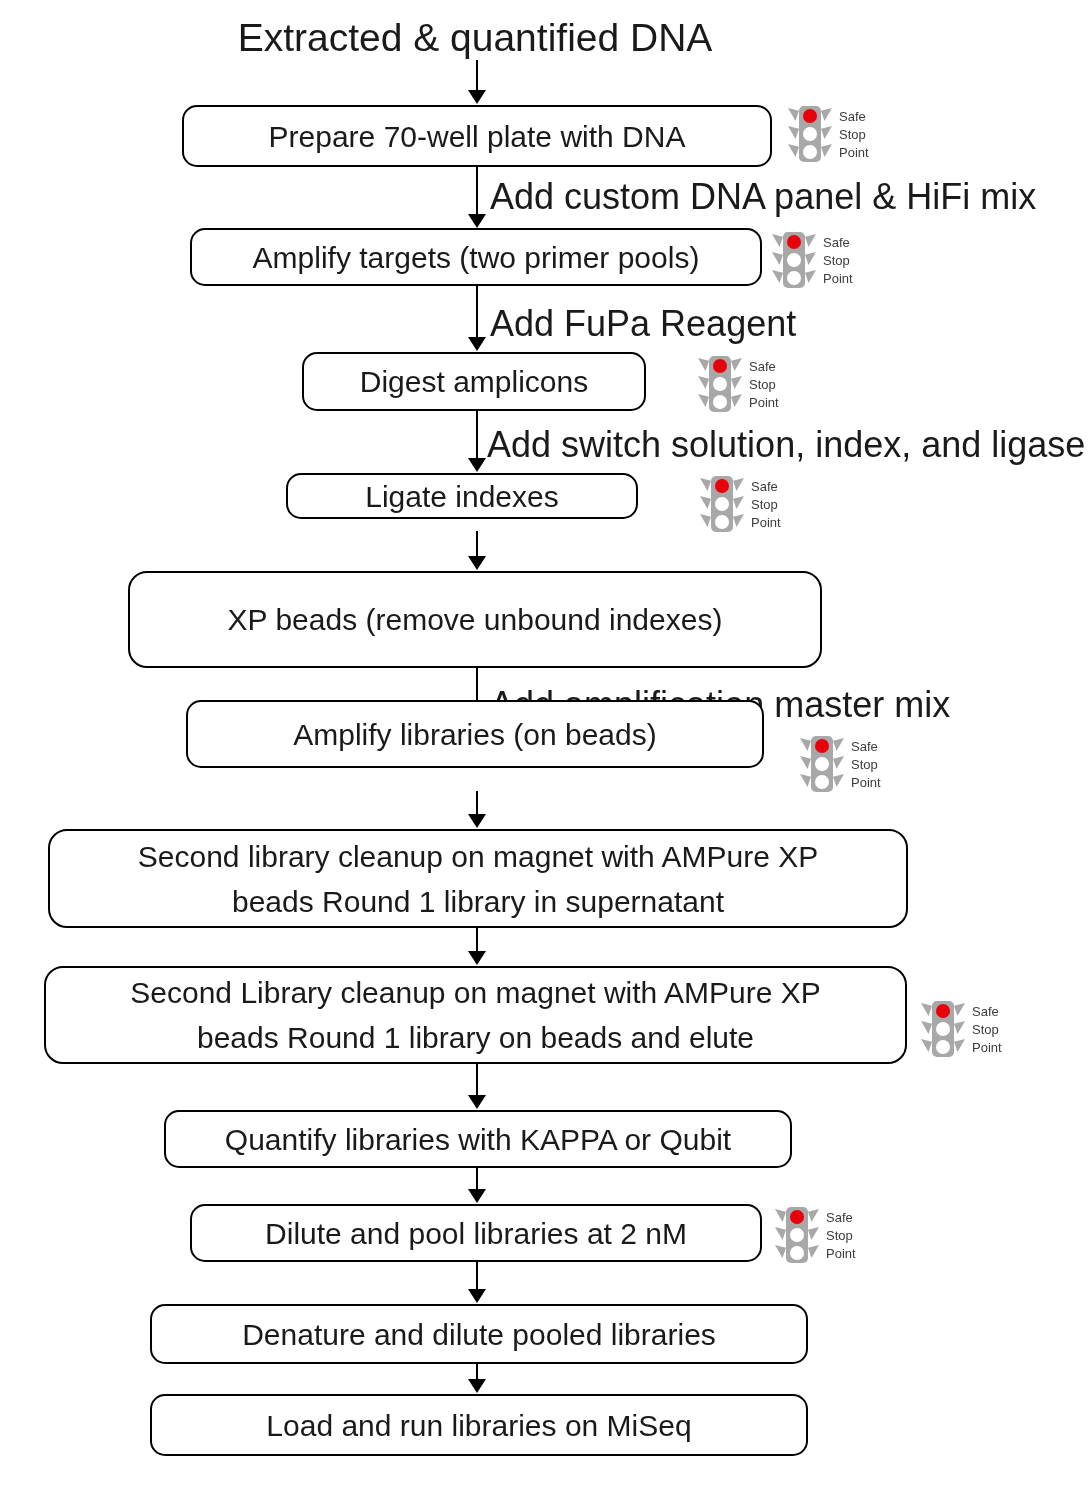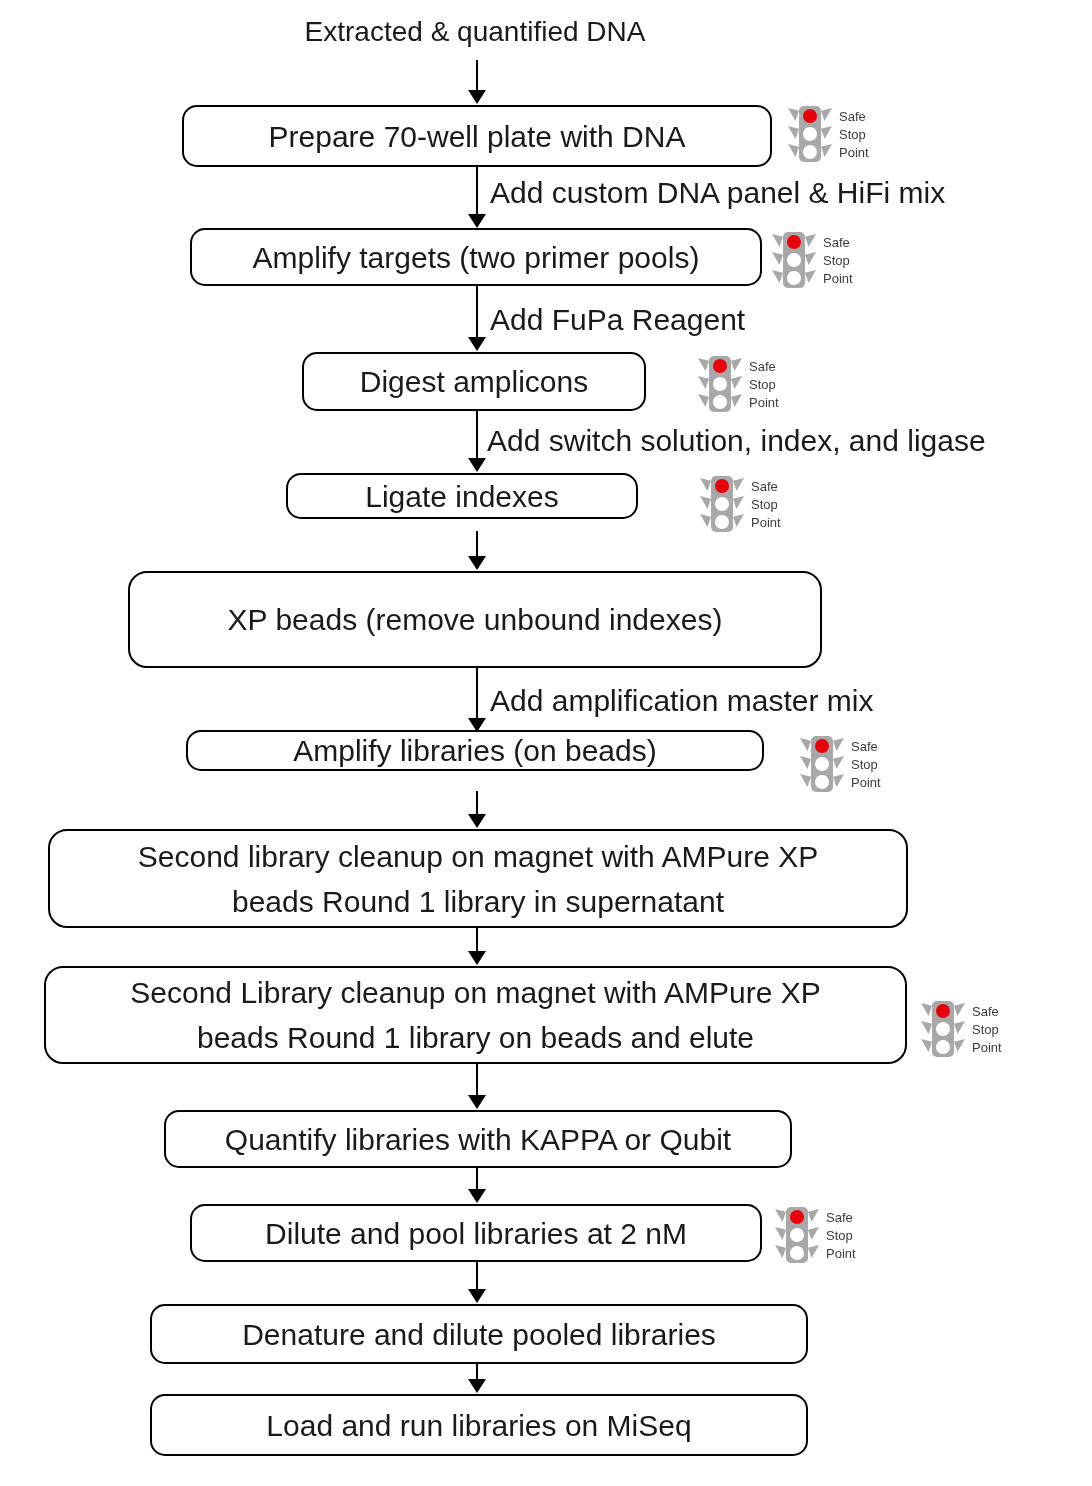--- a/index.html
+++ b/index.html
@@ -2,37 +2,37 @@
 <html><head>
 <meta charset="utf-8">
 <style>
   html,body { margin:0; padding:0; background:#ffffff; }
   .canvas {
     position:relative; width:1092px; height:1486px; background:#ffffff;
     font-family:"Liberation Sans", sans-serif; color:#1a1a1a; overflow:hidden;
   }
   .title {
     position:absolute; left:160px; top:16px; width:630px;
-    font-size:28px; text-align:center; color:#1a1a1a; white-space:nowrap;
+    font-size:39px; text-align:center; color:#1a1a1a; white-space:nowrap;
   }
   .node {
     position:absolute; box-sizing:border-box;
     background:#ffffff; border:2.5px solid #000000; border-radius:15px;
     display:flex; flex-direction:column; align-items:center; justify-content:center;
     font-size:30px; line-height:45px; text-align:center; white-space:nowrap;
   }
   .node.big { border-radius:19px; }
   .arrow { position:absolute; left:476px; width:2px; background:#000000; }
   .arrow::after {
     content:""; position:absolute; left:-8.5px; top:100%;
     border-left:9.5px solid transparent; border-right:9.5px solid transparent;
     border-top:14px solid #000000;
   }
   .edge-label {
-    position:absolute; font-size:30px; color:#1a1a1a; white-space:nowrap;
+    position:absolute; font-size:36px; color:#1a1a1a; white-space:nowrap;
   }
   .tl { position:absolute; display:flex; align-items:center; gap:7px; }
   .tl-icon { position:relative; width:44px; height:57px; }
   .tl-body {
     position:absolute; left:11px; top:0; width:22px; height:56px;
     background:#a8a8a8; border-radius:5px;
   }
   .tl-light {
     position:absolute; left:15px; width:14px; height:14px; border-radius:50%;
     background:#ffffff;
@@ -81,21 +81,21 @@
   </div>
 
   <div class="node" style="left:286px;top:473px;width:352px;height:46px">
     <span>Ligate indexes</span>
   </div>
 
   <div class="node big" style="left:128px;top:571px;width:694px;height:97px">
     <span>XP beads (remove unbound indexes)</span>
   </div>
 
-  <div class="node" style="left:186px;top:730px;width:578px;height:41px">
+  <div class="node" style="left:186px;top:700px;width:578px;height:68px">
     <span>Amplify libraries (on beads)</span>
   </div>
 
   <div class="node big" style="left:48px;top:829px;width:860px;height:99px">
     <span>Second library cleanup on magnet with AMPure XP</span>
     <span>beads Round 1 library in supernatant</span>
   </div>
 
   <div class="node big" style="left:44px;top:966px;width:863px;height:98px">
     <span>Second Library cleanup on magnet with AMPure XP</span>

